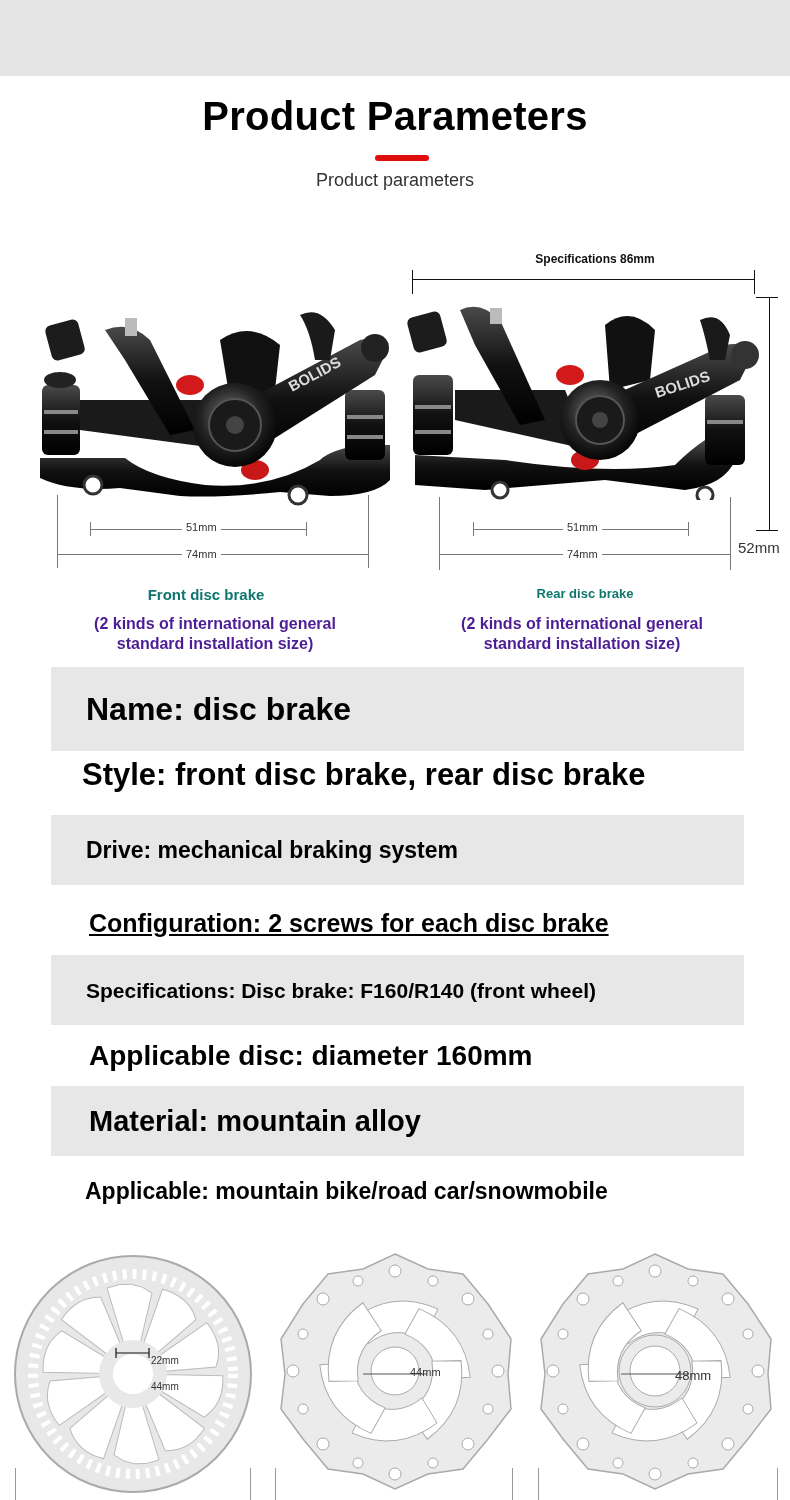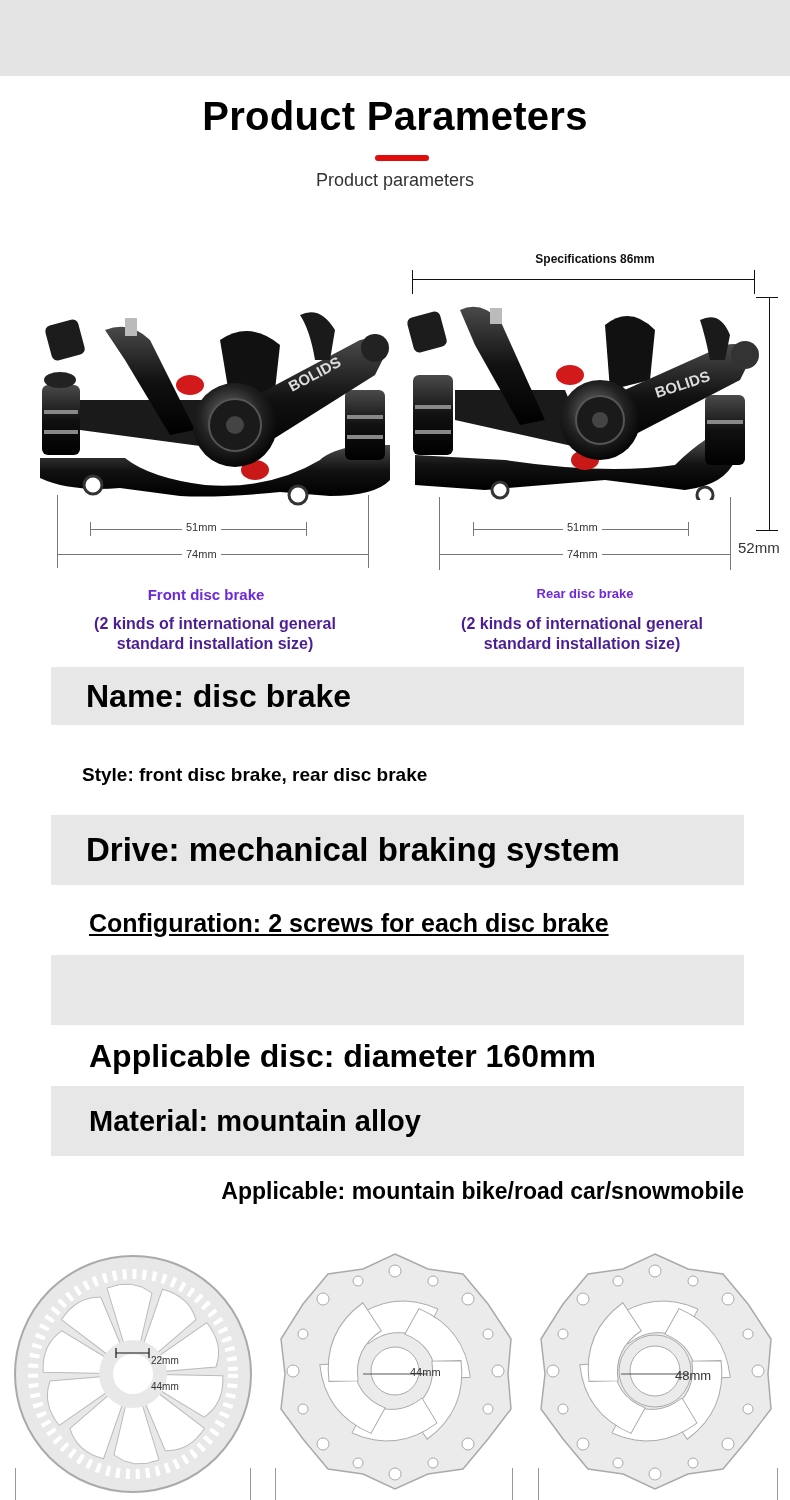--- a/index.html
+++ b/index.html
@@ -20,21 +20,21 @@
   .caliper svg { display: block; }
   .dim-label { position: absolute; font-size: 11px; color: #333; background: #fff; padding: 0 4px; }
   .dim-line { position: absolute; background: #777; }
   .dim-tick { position: absolute; background: #777; }
   .dim-black { background: #111; }
 
   .approx-label { position: absolute; left: 500px; top: 252px; width: 190px; text-align: center;
                   font-size: 12px; font-weight: bold; color: #111; }
   .height-label { position: absolute; left: 738px; top: 539px; font-size: 15px; color: #333; }
 
-  .cap-title { position: absolute; text-align: center; font-weight: bold; color: #6d28d9; }
+  .cap-title { position: absolute; text-align: center; font-weight: bold; color: #0f766e; }
   .cap-note { position: absolute; text-align: center; font-weight: bold; color: #4c1d95; font-size: 16px; line-height: 20px; }
 
   
   .spec { position: absolute; left: 51px; width: 693px; display: flex; align-items: center; }
   .spec.shaded { background: #e7e7e7; }
   .spec span { font-weight: bold; color: #000; white-space: pre; }
 
   .disc { position: absolute; }
   .disc-dim { position: absolute; font-size: 10px; color: #333; margin-left: 34px; }
   .vline { position: absolute; width: 1px; background: #999; }
@@ -158,41 +158,42 @@
 <div class="dim-tick" style="left:439px; top:497px; width:1px; height:73px;"></div>
 <div class="dim-tick" style="left:730px; top:497px; width:1px; height:73px;"></div>
 <div class="dim-label" style="left:563px; top:548px;">74mm</div>
 
 <div class="cap-title" style="left:435px; top:586px; width:300px; font-size:13px;">Rear disc brake</div>
 <div class="cap-note" style="left:417px; top:614px; width:330px;">
   <div>(2 kinds of international general</div>
   <div>standard installation size)</div>
 </div>
 
-<div class="spec shaded" style="top:667px; height:58px; padding-left:35px;">
+<div class="spec shaded" style="top:667px; height:84px; padding-left:35px;">
   <span style="font-size:32px;">Name: disc brake</span>
 </div>
 <div class="spec" style="top:740px; height:70px; padding-left:31px;">
-  <span style="font-size:19px;">Style: front disc brake, rear disc brake</span>
+  <span style="font-size:31px;">Style: front disc brake, rear disc brake</span>
 </div>
 <div class="spec shaded" style="top:815px; height:70px; padding-left:35px;">
-  <span style="font-size:33px;">Drive: mechanical braking system</span>
+  <span style="font-size:23px;">Drive: mechanical braking system</span>
 </div>
 <div class="spec" style="top:890px; height:66px; padding-left:38px;text-decoration:underline;">
   <span style="font-size:25px;">Configuration: 2 screws for each disc brake</span>
 </div>
 <div class="spec shaded" style="top:955px; height:70px; padding-left:35px; flex-direction:column; align-items:flex-start; justify-content:center;">
+  <span style="font-size:21px; line-height:29px;">Specifications: Disc brake: F160/R140 (front wheel)</span>
 </div>
 <div class="spec" style="top:1025px; height:62px; padding-left:38px;">
-  <span style="font-size:32px;">Applicable disc: diameter 160mm</span>
+  <span style="font-size:28px;">Applicable disc: diameter 160mm</span>
 </div>
 <div class="spec shaded" style="top:1086px; height:70px; padding-left:38px;">
   <span style="font-size:29px;">Material: mountain alloy</span>
 </div>
-<div class="spec" style="top:1160px; height:62px; padding-left:34px;justify-content:flex-end;">
+<div class="spec" style="top:1160px; height:62px; padding-left:34px;">
   <span style="font-size:23px;">Applicable: mountain bike/road car/snowmobile</span>
 </div>
 
 <div class="disc" style="left:12px; top:1253px;">
   <svg width="242" height="242" viewBox="0 0 242 242">
     <circle cx="121" cy="121" r="118" fill="#e8e8e8" stroke="#aaa" stroke-width="2"></circle>
     <circle cx="121" cy="121" r="100" fill="none" stroke="#fff" stroke-width="10" stroke-dasharray="4 6"></circle>
     <g fill="#fff" stroke="#bbb" stroke-width="1">
       <path d="M121 121 L95 35 Q121 25 140 40 Z" transform="rotate(0 121 121)"></path>
       <path d="M121 121 L95 35 Q121 25 140 40 Z" transform="rotate(36 121 121)"></path>

